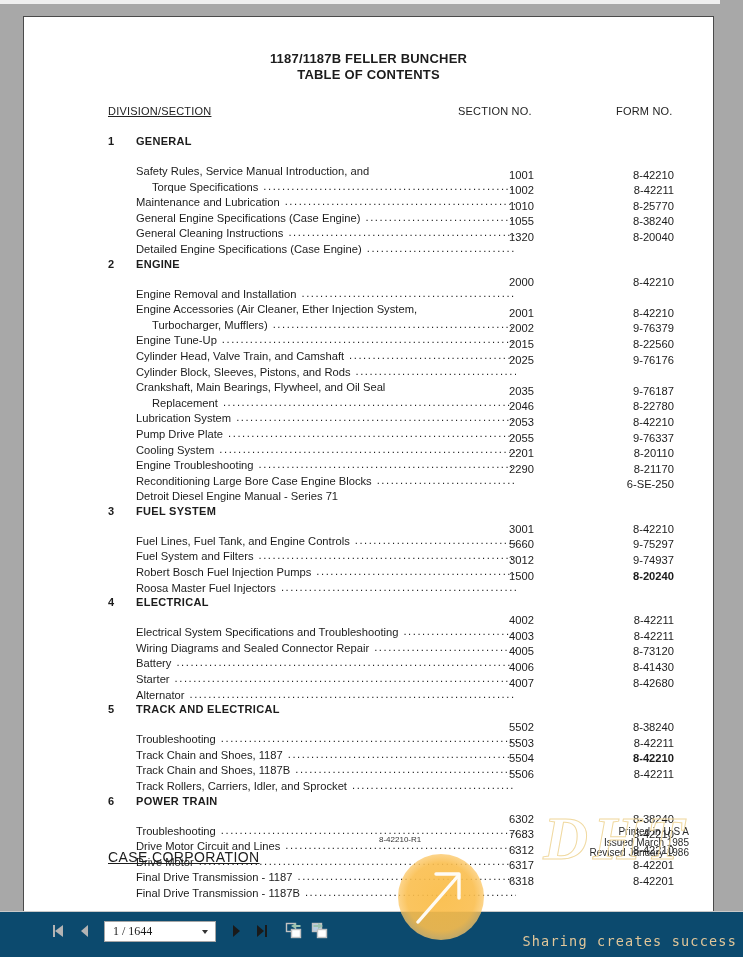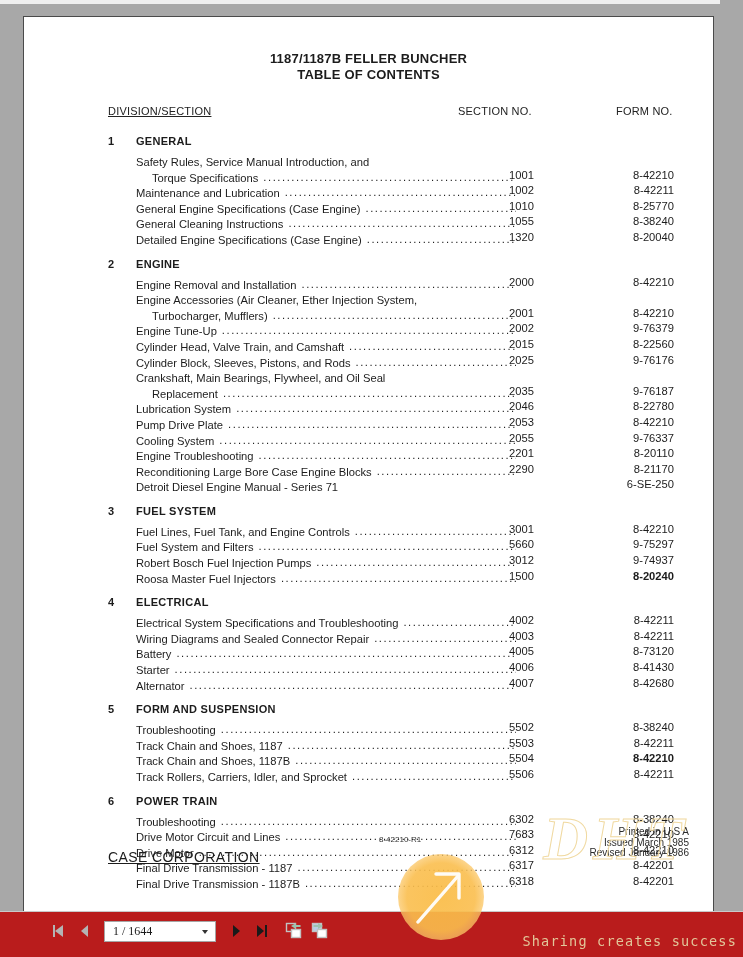--- a/index.html
+++ b/index.html
@@ -94,21 +94,21 @@
 
   
   .entry {
     position: relative;
     height: 15.6px;
     line-height: 15.6px;
   }
   .entry .txtwrap {
     position: absolute;
     left: 28px;
-    top: 3px;
+    top: 12px;
     width: 380px;
     white-space: nowrap;
     overflow: hidden;
     display: flex;
     align-items: flex-start;
   }
   .entry.indent .txtwrap { left: 44px; width: 364px; }
   .entry .label {
     flex: 0 0 auto;
     padding-right: 5px;
@@ -217,21 +217,21 @@
     pointer-events: none;
   }
 
   
   .toolbar {
     position: absolute;
     left: 0;
     bottom: 0;
     width: 743px;
     height: 45px;
-    background: #b91c1c;
+    background: #0c4a6e;
     border-top: 1px solid #c9c9c9;
     z-index: 30;
   }
   .toolbar-inner {
     position: absolute;
     left: 0; top: 6px;
     height: 26px;
     display: flex;
     align-items: center;
     padding-left: 46px;
@@ -551,21 +551,21 @@
                 <span class="label">Alternator</span>
                 <span class="leader">........................................................................................................................</span>
               </span>
               <span class="secno">4007</span>
               <span class="formno">8-42680</span>
             </div>
           </div>
           <div class="division">
             <div class="div-head">
               <span class="div-num">5</span>
-              <span class="div-name">FORM AND SUSPENSION</span>
+              <span class="div-name">TRACK AND ELECTRICAL</span>
             </div>
             <div class="entry">
               <span class="txtwrap">
                 <span class="label">Troubleshooting</span>
                 <span class="leader">........................................................................................................................</span>
               </span>
               <span class="secno">5502</span>
               <span class="formno">8-38240</span>
             </div>
             <div class="entry">

